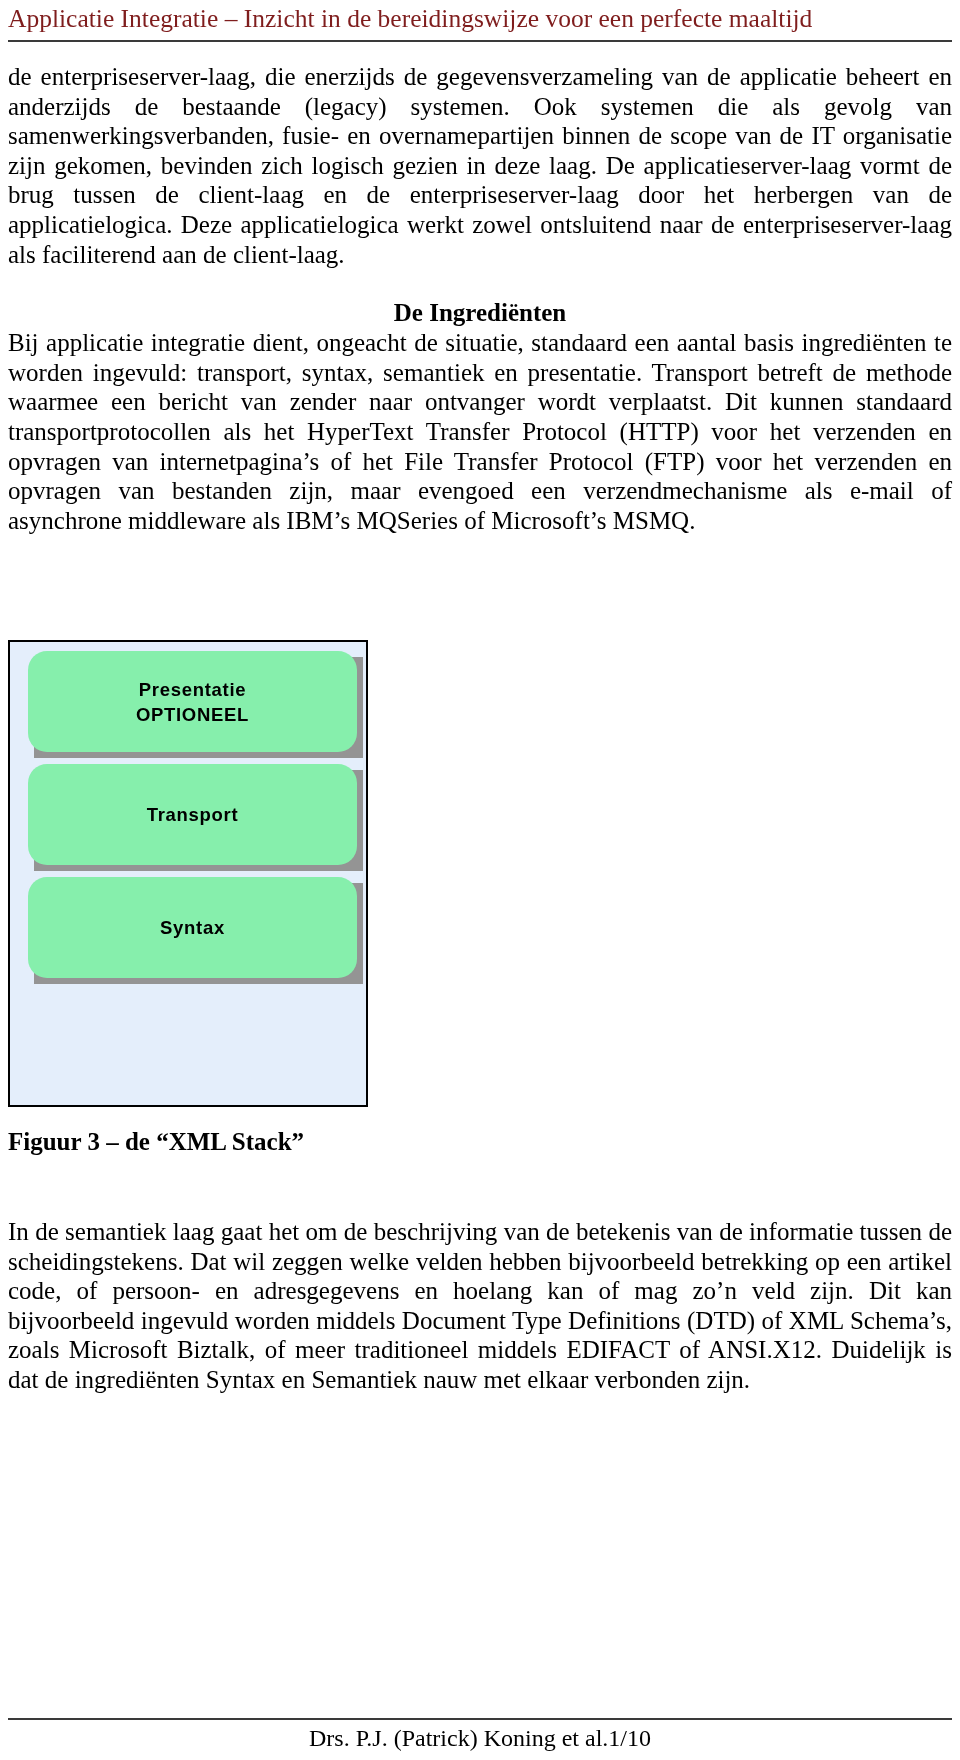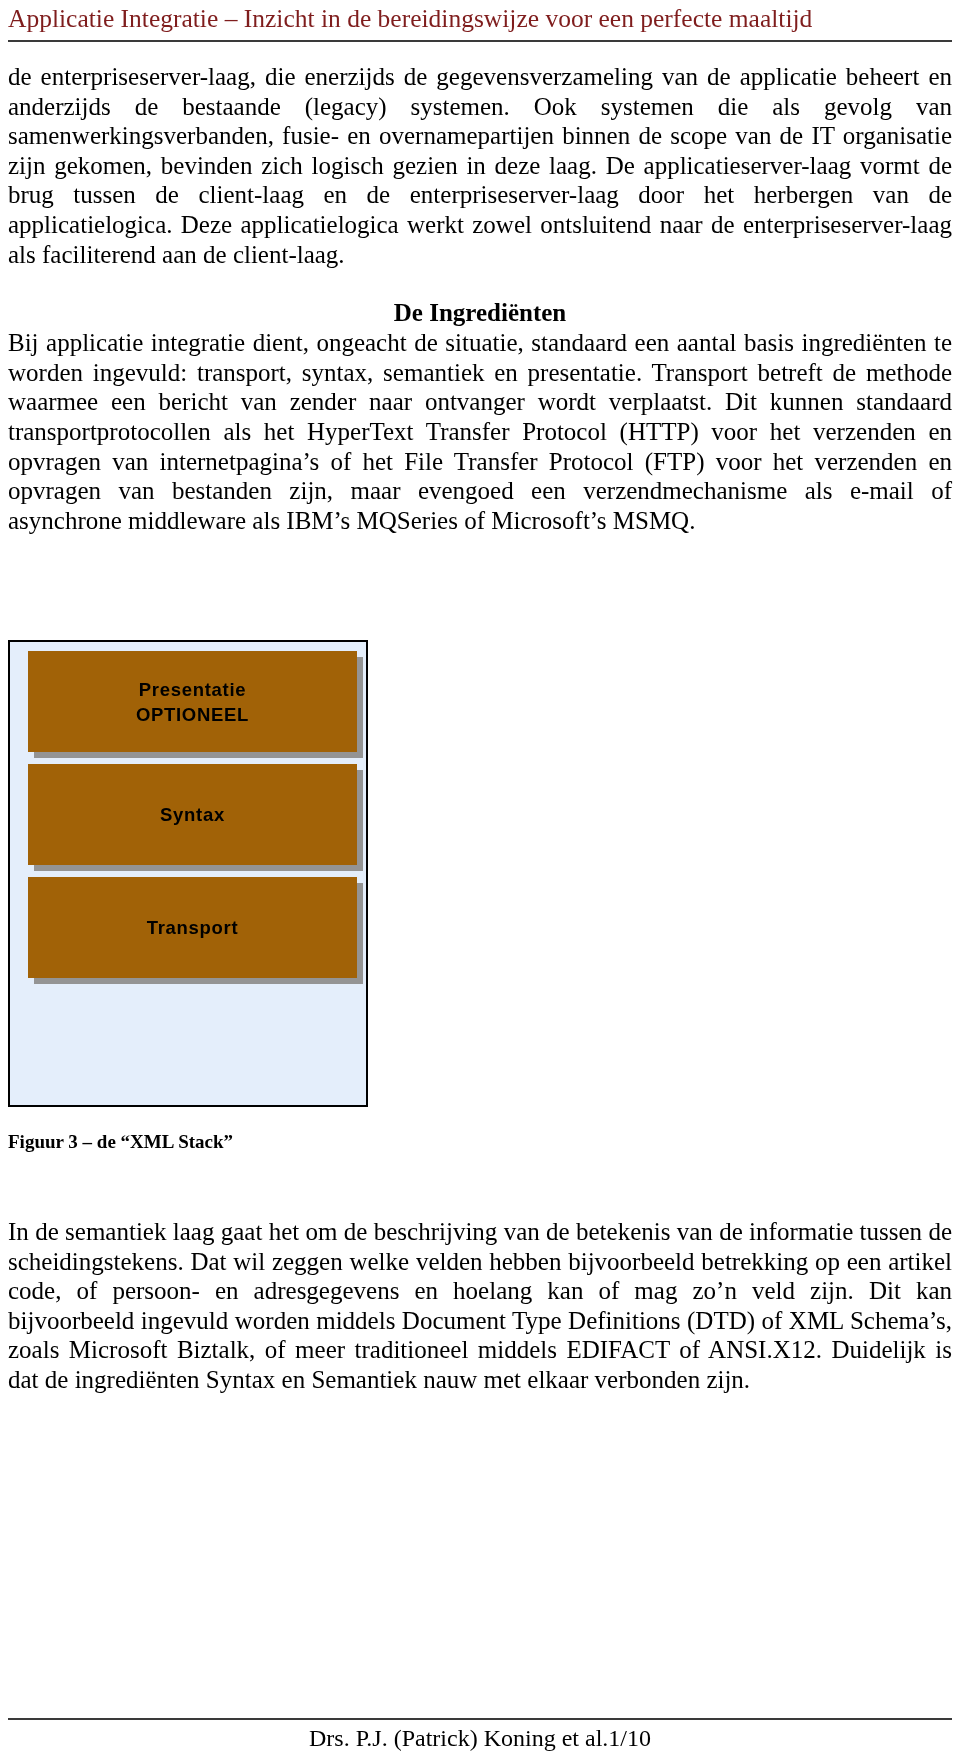--- a/index.html
+++ b/index.html
@@ -107,39 +107,40 @@
     height: 100%;
     background: #949494;
   }
   .stack-box {
     position: absolute;
     left: 0;
     top: 0;
     width: 100%;
     height: 100%;
     box-sizing: border-box;
-    background: #a16207;
+    background: #86efac;
     display: flex;
     flex-direction: column;
     align-items: center;
     justify-content: center;
     font-family: "Liberation Sans", "DejaVu Sans", sans-serif;
     font-weight: bold;
     font-size: 18.5px;
     line-height: 25px;
     letter-spacing: 0.7px;
     color: #000;
+    border-radius: 19px;
   }
 
   .fig-caption {
     position: absolute;
     left: 8px;
     top: 1127px;
     width: 944px;
-    font-size: 19px;
+    font-size: 25px;
     line-height: 30px;
     font-weight: bold;
     text-align: left;
   }
 
   .content-lower {
     position: absolute;
     left: 8px;
     top: 1188px;
     width: 944px;
@@ -191,28 +192,28 @@
         <div class="stack-box">
           <span>Presentatie</span>
           <span>OPTIONEEL</span>
         </div>
       </div>
 
 
       <div class="stack-row">
         <div class="stack-shadow"></div>
         <div class="stack-box">
-          <span>Syntax</span>
+          <span>Transport</span>
         </div>
       </div>
 
       <div class="stack-row">
         <div class="stack-shadow"></div>
         <div class="stack-box">
-          <span>Transport</span>
+          <span>Syntax</span>
         </div>
       </div>
 
     </div>
   </div>
 
   <div class="fig-caption">Figuur 3 – de “XML Stack”</div>
 
   <div class="content-lower">
     <div class="gap-para"></div>

